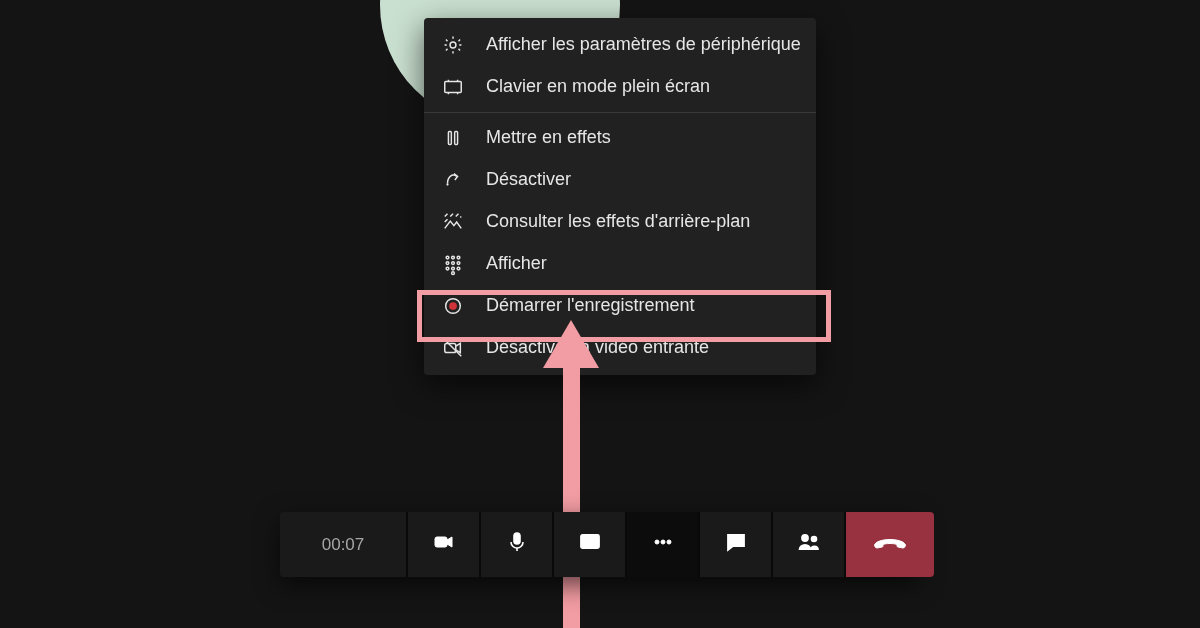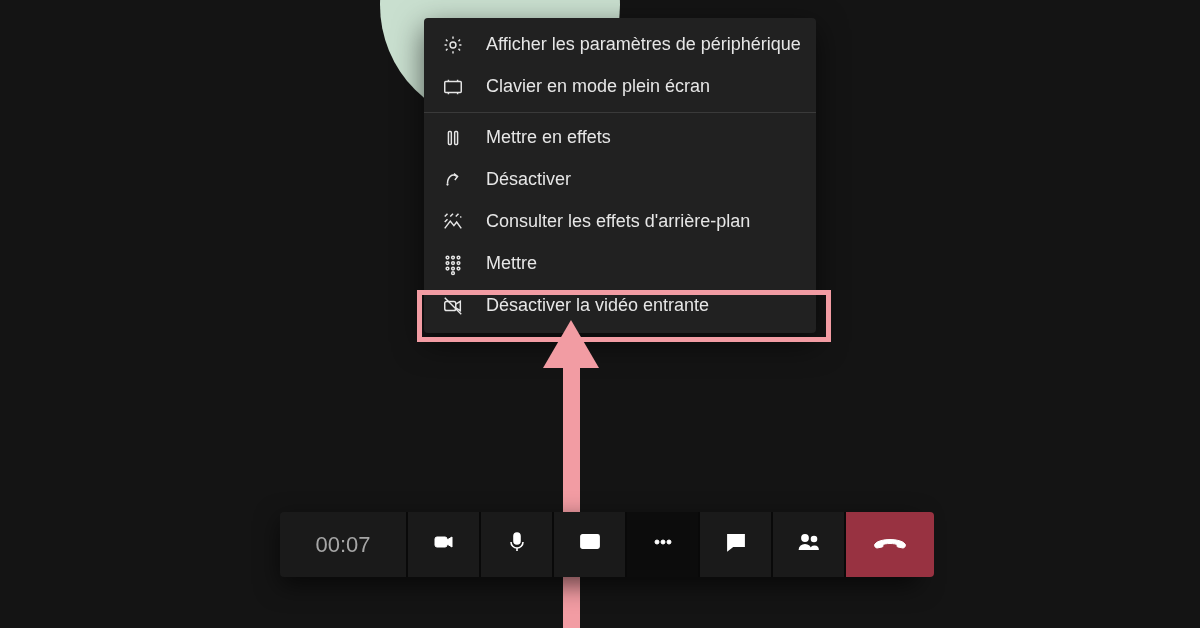--- a/index.html
+++ b/index.html
@@ -107,21 +107,21 @@
     flex:0 0 71px;
     display:flex;align-items:center;justify-content:center;
     border-right:2px solid var(--toolbar-border);
     cursor:pointer;
     position:relative;
   }
   .toolbar .cell:last-child{border-right:0;}
   .toolbar .timer{
     flex:0 0 126px;
     color:var(--muted);
-    font-size:22px;
+    font-size:17px;
     cursor:default;
   }
   .toolbar .active{ background:#0c0c0c; }
   .toolbar .hangup{
     background:var(--hangup); flex:0 0 88px;
     border-top-right-radius:4px;border-bottom-right-radius:4px;
   }
   .toolbar svg{fill:#fff;stroke:#fff;}
 
   
@@ -196,23 +196,32 @@
           <circle cx="18" cy="5" r="1.5"></circle>
         <circle cx="6" cy="11" r="1.5"></circle>
           <circle cx="12" cy="11" r="1.5"></circle>
           <circle cx="18" cy="11" r="1.5"></circle>
         <circle cx="6" cy="17" r="1.5"></circle>
           <circle cx="12" cy="17" r="1.5"></circle>
           <circle cx="18" cy="17" r="1.5"></circle>
         <circle cx="12" cy="22" r="1.5"></circle>
       </svg>
     </span>
-    <span>Mettre</span>
-  </div>
-
+    <span>Afficher</span>
+  </div>
+
+  <div class="item">
+    <span class="icon">
+      <svg class="ic" viewBox="0 0 24 24">
+          <circle cx="12" cy="12" r="8" stroke="#e6e6e6" fill="none" stroke-width="1.6"></circle>
+          <circle cx="12" cy="12" r="4.2" fill="#d13438" stroke="none"></circle>
+        </svg>
+    </span>
+    <span>Démarrer l'enregistrement</span>
+  </div>
 
   <div class="item">
     <span class="icon">
       <svg class="ic" viewBox="0 0 24 24">
           <rect x="3" y="7" width="12" height="10" rx="2"></rect>
           <path d="M15 10l5-3v10l-5-3"></path>
           <path d="M3 3l18 18"></path>
         </svg>
     </span>
     <span>Désactiver la vidéo entrante</span>

